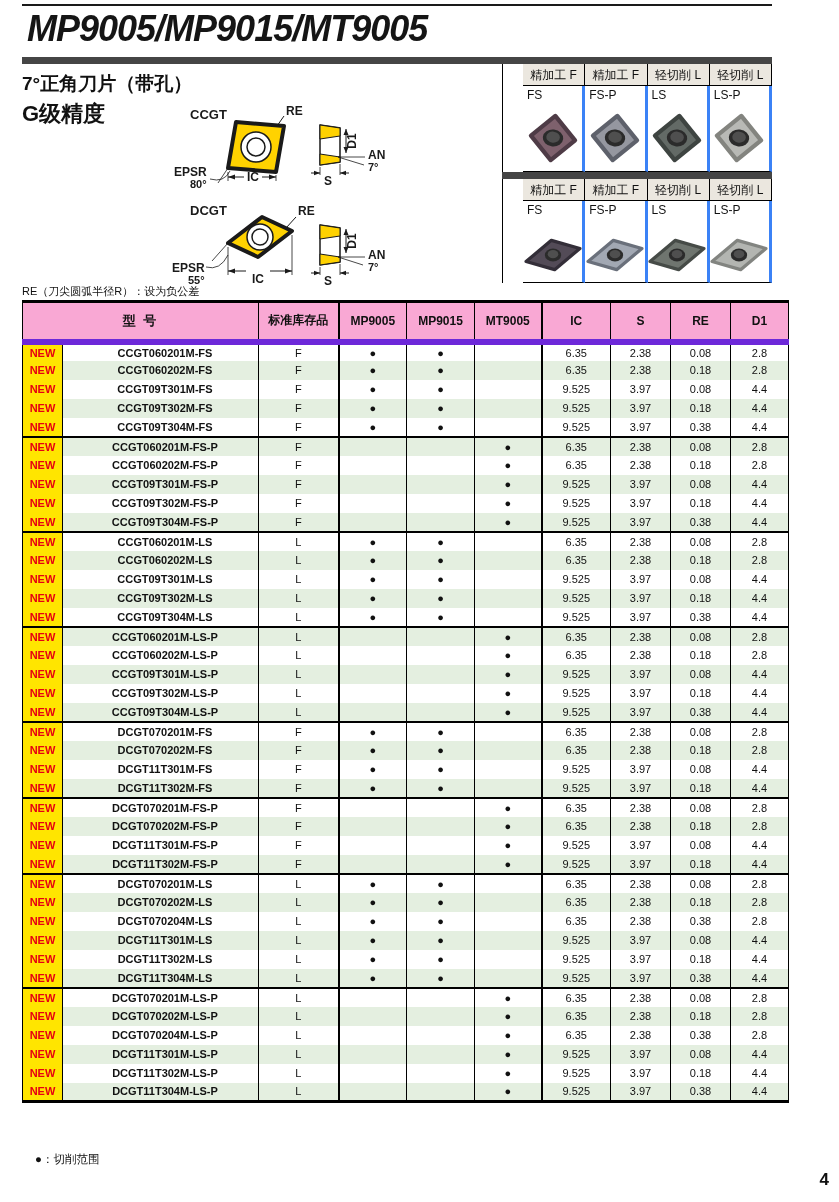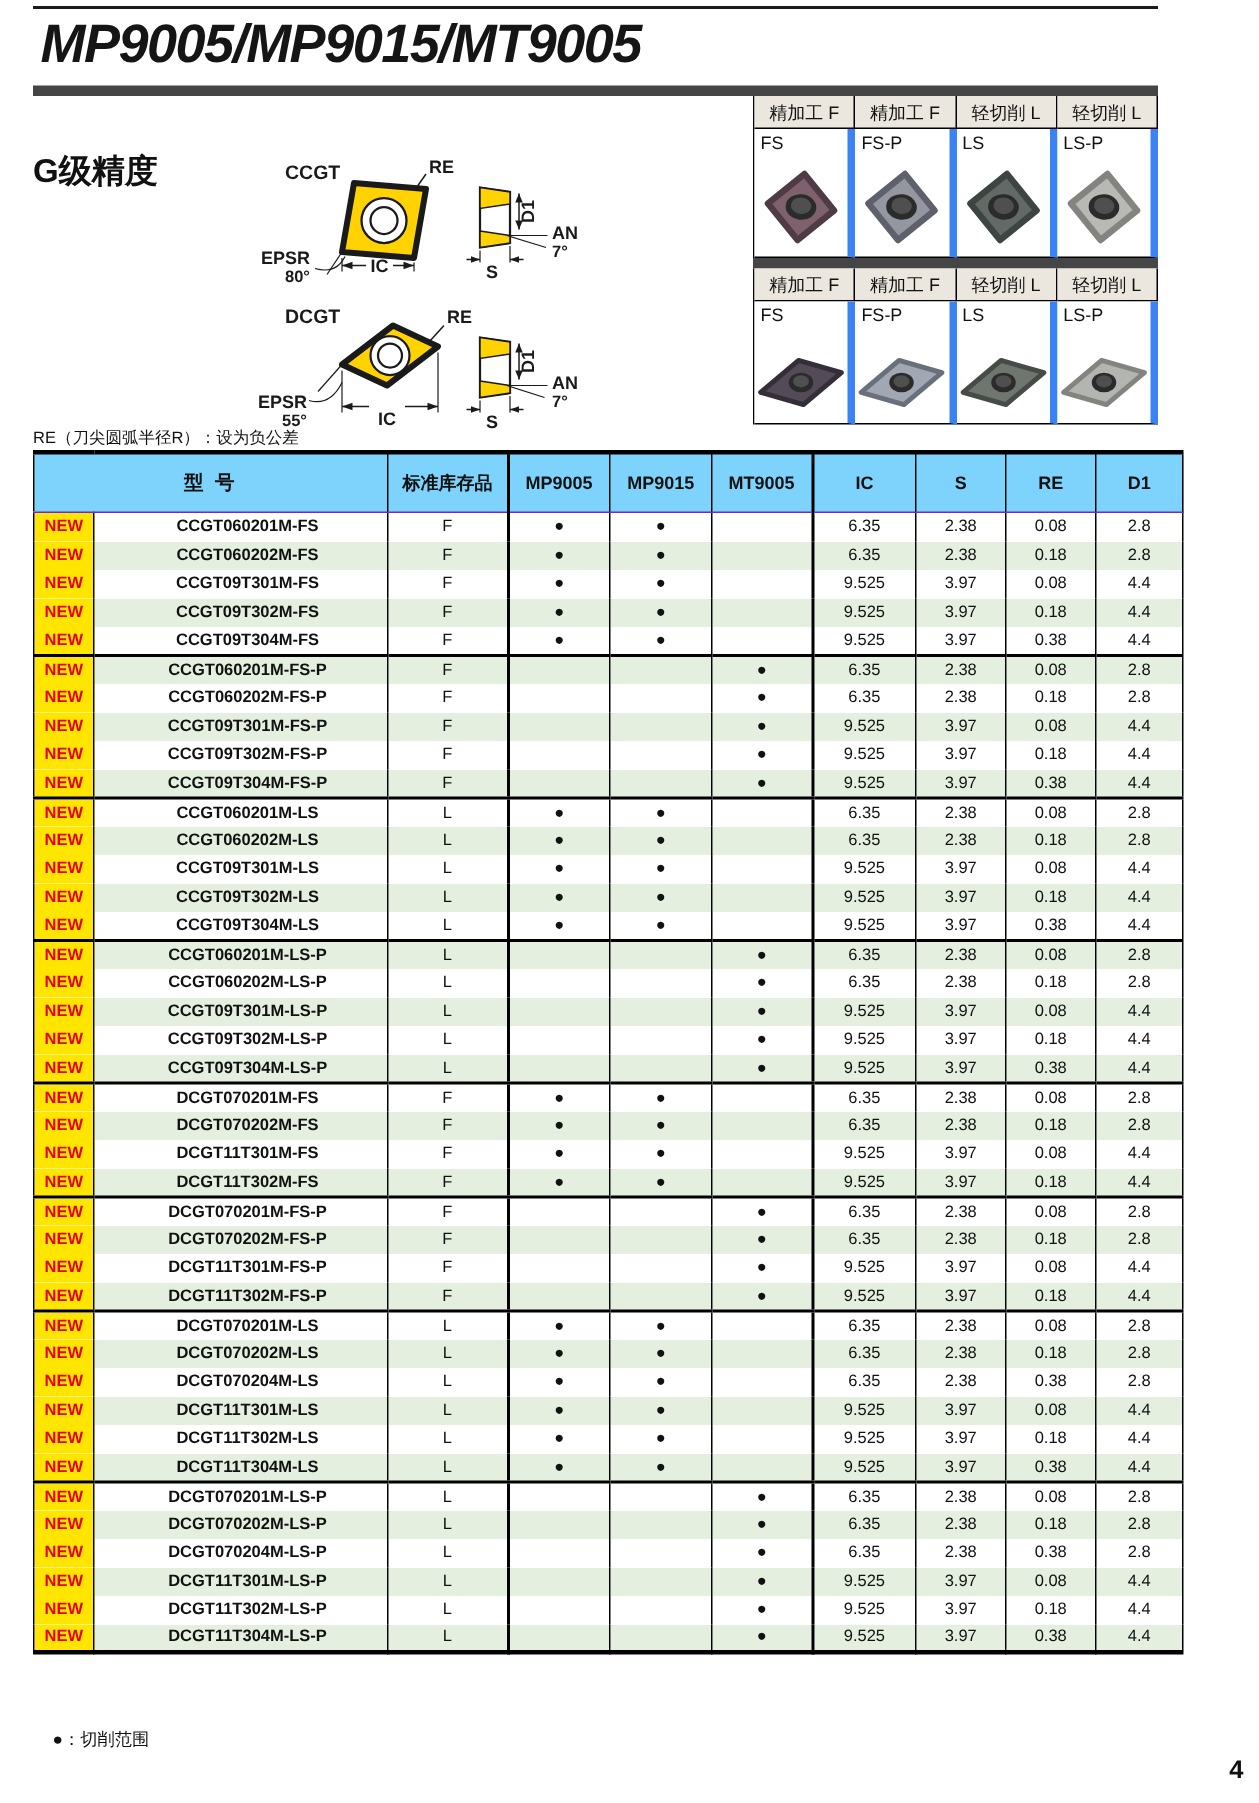--- a/index.html
+++ b/index.html
@@ -17,36 +17,36 @@
   .diag { position:absolute; left:150px; width:350px; height:100px; }
   #diag-ccgt { top:95px; }
   #diag-dcgt { top:197px; }
   .diag text { font-family:"Liberation Sans","DejaVu Sans",sans-serif; fill:#1a1a1a; }
 
   .insert-grid { position:absolute; left:502px; width:270px; border-left:1px solid #000; }
   #grid-ccgt { top:64px; }
   #grid-dcgt { top:179px; }
   .grid-bar  { position:absolute; left:502px; width:270px; height:7px; background:#454545; }
   #grid-bar-2{ top:172px; }
-  .grid-row  { display:flex; }
+  .grid-row  { display:flex;padding-left:20px; }
   .grid-hcell{ flex:1; height:22px; line-height:22px; text-align:center; background:#ebe7df;
                border-right:1px solid #000; border-bottom:1px solid #000; font-size:12px; }
-  .grid-pcell{ flex:1; height:86px; position:relative; background:#fff; border-right:5px solid #3b82f6;
+  .grid-pcell{ flex:1; height:86px; position:relative; background:#fff; border-right:3px solid #3b82f6;
                border-bottom:1px solid #000; }
   #grid-dcgt .grid-pcell { height:82px; }
   .grid-label{ position:absolute; left:4px; top:2px; font-size:12px; }
   .grid-pcell svg { position:absolute; left:50%; bottom:4px; transform:translateX(-50%); }
 
   .re-note { position:absolute; left:22px;  top:284px; font-size:11px;text-align:right; }
   .mm-note { position:absolute; right:51px; top:285px; font-size:11px;margin-top:28px; }
 
   table.spec { position:absolute; left:22px; top:300px; width:766px; border-collapse:collapse;
                table-layout:fixed; border-top:3px solid #000; border-bottom:3px solid #000;
                border-left:1px solid #000; border-right:1px solid #000; }
-  table.spec th { height:40px; background:#7dd3fc; border-bottom:1px solid #6d28d9;
+  table.spec th { height:40px; background:#f9a8d4; border-bottom:6px solid #6d28d9;
                   border-right:1px solid #000; font-size:12px; font-weight:bold; text-align:center; }
   table.spec th.model-h { font-size:13px; letter-spacing:2px; }
   table.spec td { height:19px; border-right:1px solid #000; font-size:11px; text-align:center;
                   vertical-align:middle; overflow:hidden; white-space:nowrap; }
   tr.green td { background:#e4efe0; }
   tr.white td { background:#ffffff; }
   tr.group-end td { border-bottom:2px solid #000; }
   td.c-new { background:#ffe500 !important; color:#e60012; font-size:8px; font-weight:bold; }
   td.c-model { text-align:left; padding-left:9px; font-weight:bold; font-size:12px; }
   td.c-dot { font-size:12px; }
@@ -56,20 +56,21 @@
   .page-num { position:absolute; right:10px; top:1170px; font-size:17px; font-weight:bold; }
 </style>
 </head>
 <body>
 
 <div class="page">
 
   <div class="top-rule"></div>
   <div class="page-title">MP9005/MP9015/MT9005</div>
   <div class="title-bar"></div>
+  <div class="subtitle1">7°正角刀片（带孔）</div>
   <div class="subtitle2">G级精度</div>
 
   <svg id="diag-ccgt" class="diag" viewBox="0 0 350 100">
     <text x="40" y="24" font-size="13" font-weight="bold">CCGT</text>
     <g>
       <polygon points="86,27 134,31 126,77 78,73" fill="#ffd200" stroke="#1a1a1a" stroke-width="4" stroke-linejoin="round"></polygon>
       <circle cx="106" cy="52" r="15" fill="#ffffff" stroke="#1a1a1a" stroke-width="1.5"></circle>
       <circle cx="106" cy="52" r="9" fill="#ffffff" stroke="#1a1a1a" stroke-width="1.5"></circle>
       <line x1="134" y1="21" x2="127" y2="31" stroke="#1a1a1a" stroke-width="1"></line>
       <line x1="78" y1="73" x2="68" y2="88" stroke="#1a1a1a" stroke-width="0.8"></line>

